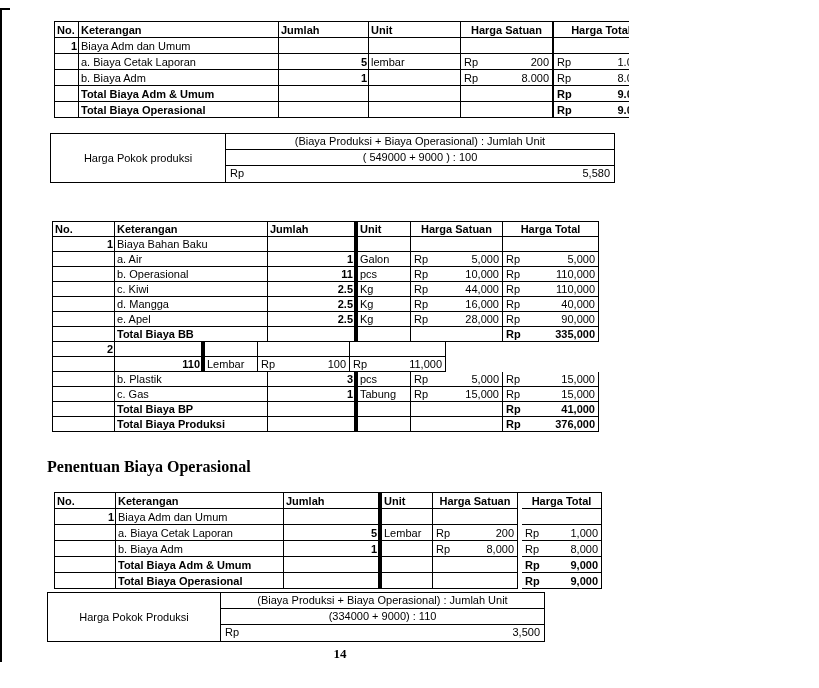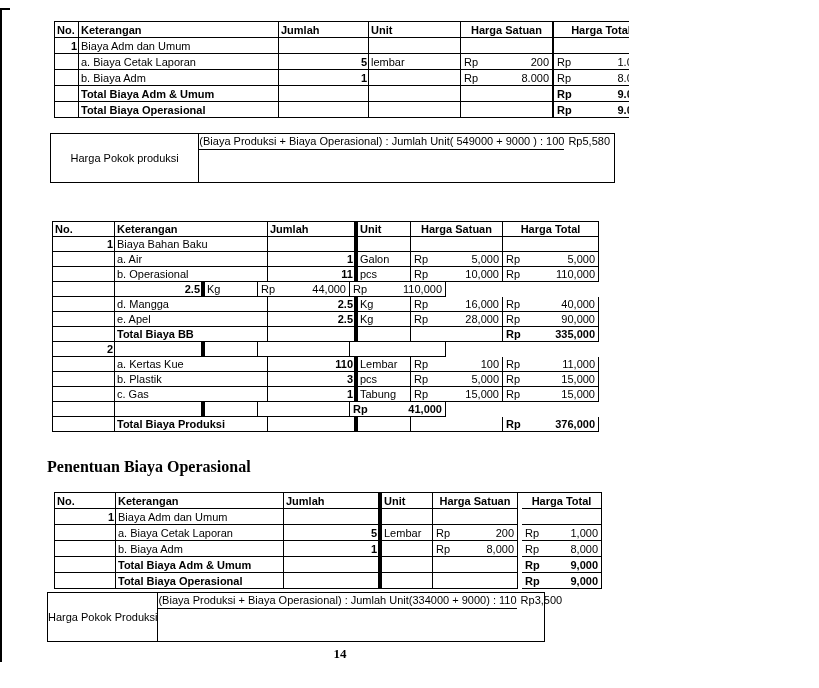--- a/index.html
+++ b/index.html
@@ -24,21 +24,21 @@
   .cell.thickR{border-right-width:4px}
   .cell.medR{border-right-width:2px}
   .cell.gapc{border:none;padding:0}
   .bold{font-weight:bold}
   .clipwrap{overflow:hidden}
 
   
   .hpp{border:1px solid #000;display:flex;background:#fff}
   .hpp-label{border-right:1px solid #000;display:flex;align-items:center;justify-content:center;
              text-align:center;white-space:nowrap}
-  .hpp-right{flex:1;display:flex;}
+  .hpp-right{flex:1;display:flex;flex-direction:column}
   .hpp-row{height:16px;line-height:15px;border-bottom:1px solid #000;text-align:center;
            overflow:hidden;white-space:nowrap}
   .hpp-row:last-child{border-bottom:none}
   .hpp-result{display:flex;justify-content:space-between;padding:0 4px;text-align:left}
 
   .section-heading{font-family:"Liberation Serif",serif;font-weight:bold;font-size:16px;
                    white-space:nowrap}
   .page-number{font-family:"Liberation Serif",serif;font-weight:bold;font-size:13px;
                text-align:center}
 </style>
@@ -171,20 +171,21 @@
         <span>Rp</span>
         <span>10,000</span>
       </div>
       <div class="cell money" style="width: 96px; height: 15px;">
         <span>Rp</span>
         <span>110,000</span>
       </div>
     </div>
     <div class="trow">
       <div class="cell num" style="width: 62px; height: 15px;"></div>
+      <div class="cell" style="width: 153px; height: 15px;">c. Kiwi</div>
       <div class="cell num thickR" style="width: 90px; height: 15px;">2.5</div>
       <div class="cell" style="width: 53px; height: 15px;">Kg</div>
       <div class="cell money" style="width: 92px; height: 15px;">
         <span>Rp</span>
         <span>44,000</span>
       </div>
       <div class="cell money" style="width: 96px; height: 15px;">
         <span>Rp</span>
         <span>110,000</span>
       </div>
@@ -230,21 +231,20 @@
     </div>
     <div class="trow">
       <div class="cell num" style="width: 62px; height: 15px;">2</div>
       <div class="cell num thickR" style="width: 90px; height: 15px;"></div>
       <div class="cell" style="width: 53px; height: 15px;"></div>
       <div class="cell money" style="width: 92px; height: 15px;"></div>
       <div class="cell money" style="width: 96px; height: 15px;"></div>
     </div>
     <div class="trow">
       <div class="cell num" style="width: 62px; height: 15px;"></div>
-      <div class="cell" style="width: 153px; height: 15px;">a. Kertas Kue</div>
       <div class="cell num thickR" style="width: 90px; height: 15px;">110</div>
       <div class="cell" style="width: 53px; height: 15px;">Lembar</div>
       <div class="cell money" style="width: 92px; height: 15px;">
         <span>Rp</span>
         <span>100</span>
       </div>
       <div class="cell money" style="width: 96px; height: 15px;">
         <span>Rp</span>
         <span>11,000</span>
       </div>
@@ -272,20 +272,21 @@
         <span>Rp</span>
         <span>15,000</span>
       </div>
       <div class="cell money" style="width: 96px; height: 15px;">
         <span>Rp</span>
         <span>15,000</span>
       </div>
     </div>
     <div class="trow">
       <div class="cell num" style="width: 62px; height: 15px;"></div>
+      <div class="cell bold" style="width: 153px; height: 15px;">Total Biaya BP</div>
       <div class="cell num thickR" style="width: 90px; height: 15px;"></div>
       <div class="cell" style="width: 53px; height: 15px;"></div>
       <div class="cell money" style="width: 92px; height: 15px;"></div>
       <div class="cell money bold" style="width: 96px; height: 15px;">
         <span>Rp</span>
         <span>41,000</span>
       </div>
     </div>
     <div class="trow">
       <div class="cell num" style="width: 62px; height: 15px;"></div>

